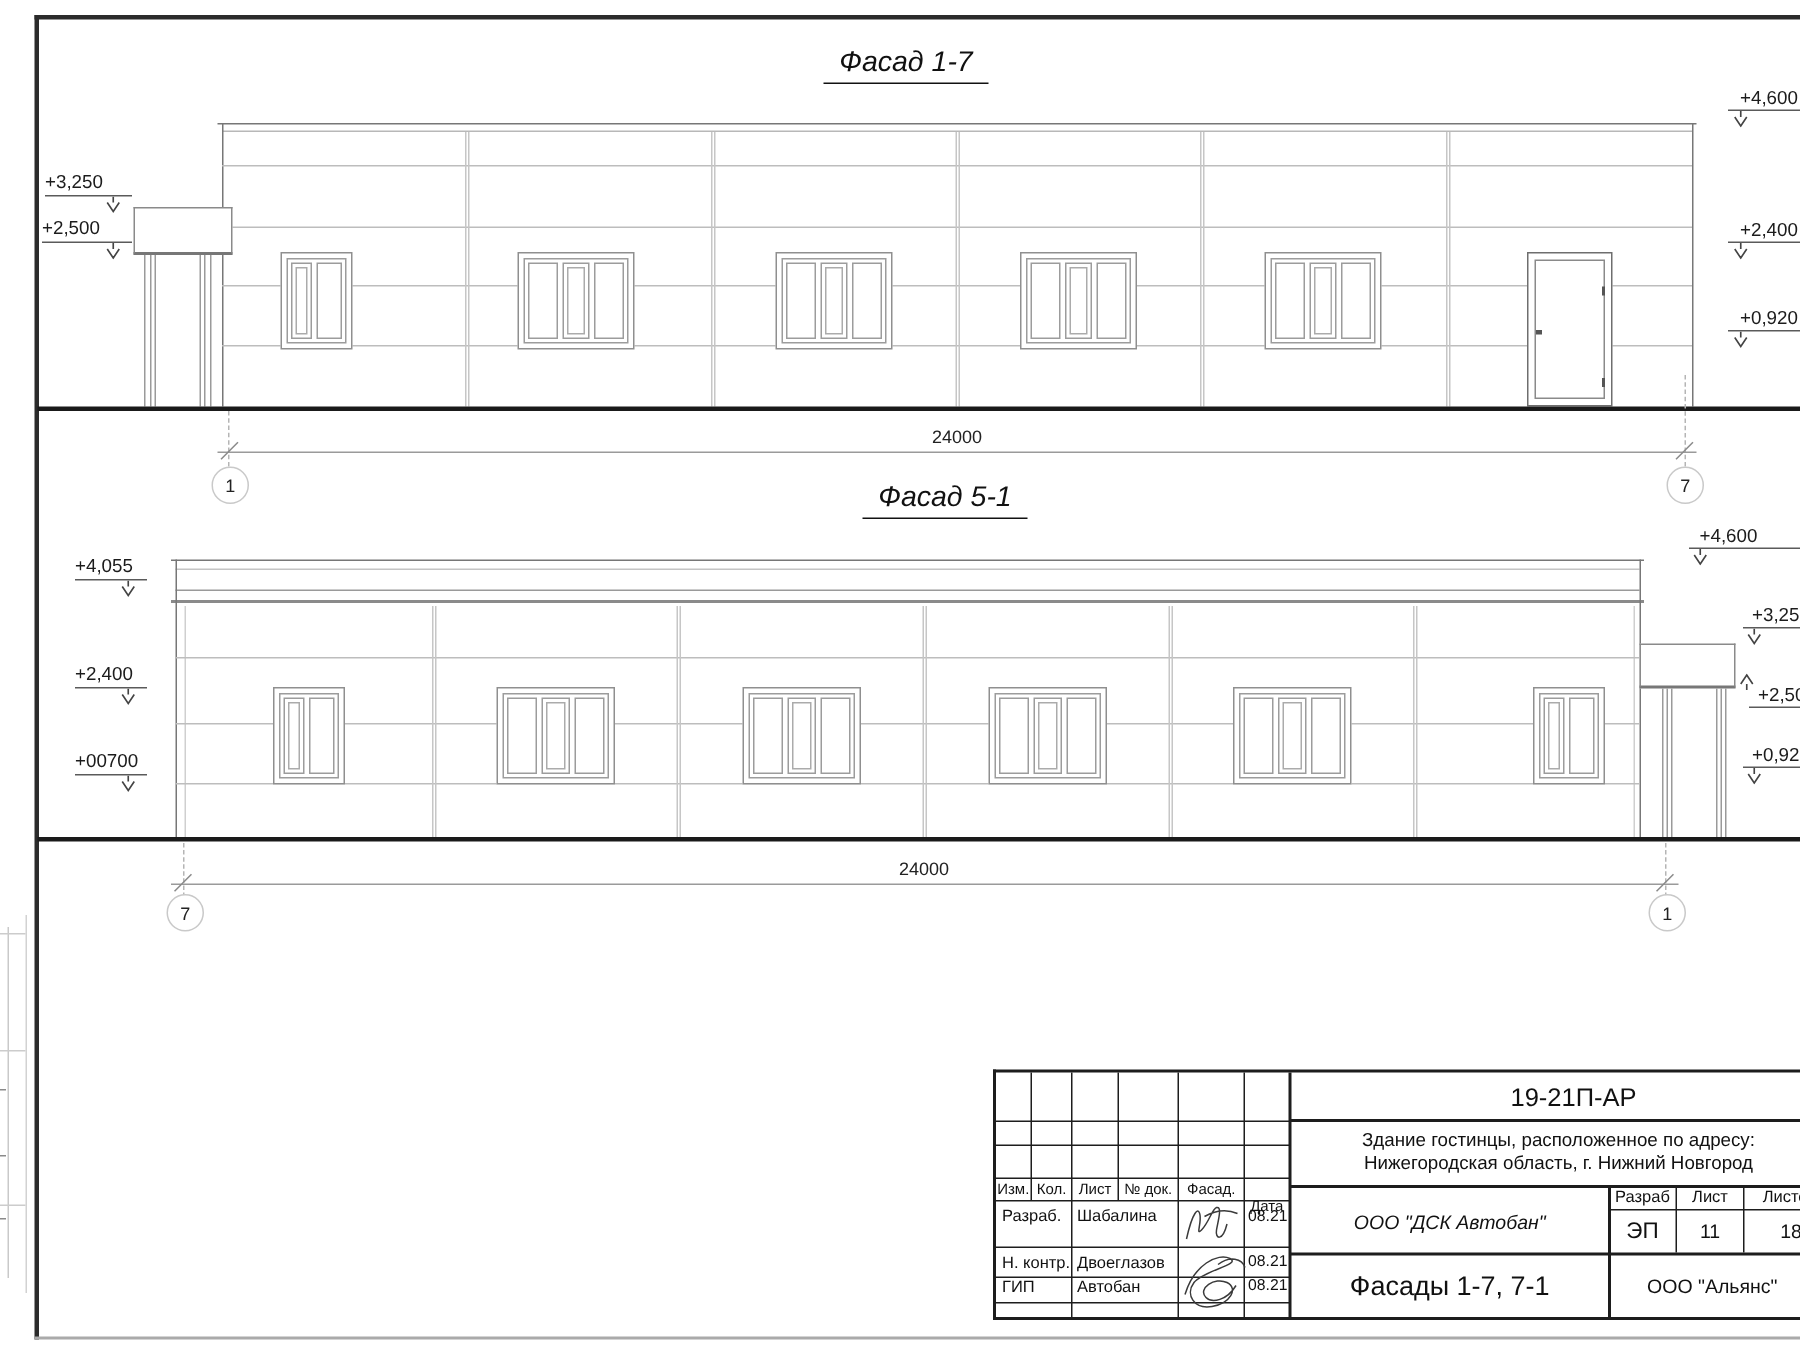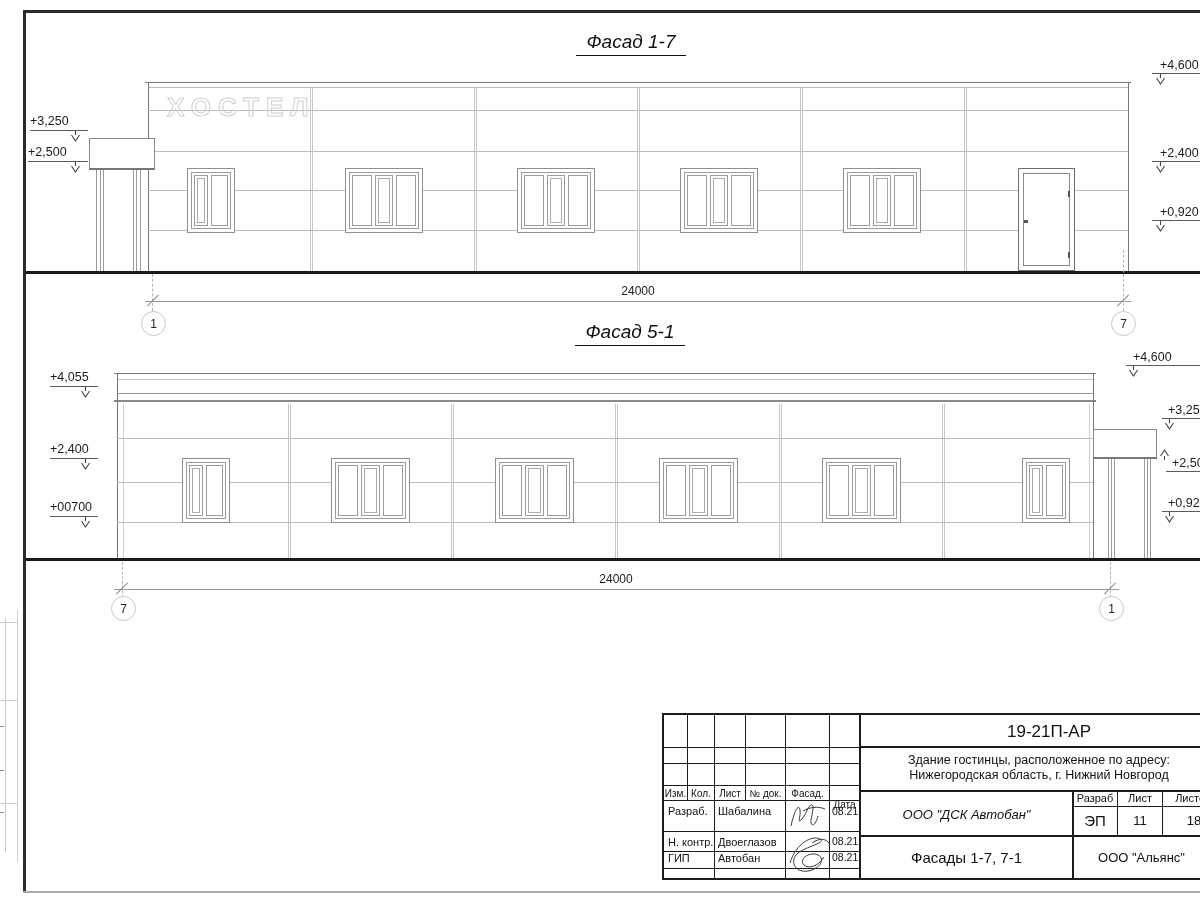--- a/index.html
+++ b/index.html
@@ -49,39 +49,38 @@
   <div class="hl" style="left:0;top:700px;width:17px;background:#cccccc"></div>
   <div class="hl" style="left:0;top:803px;width:17px;background:#cccccc"></div>
   <div class="hl" style="left:0;top:726px;width:4px;background:#8a8a8a"></div>
   <div class="hl" style="left:0;top:770px;width:4px;background:#8a8a8a"></div>
   <div class="hl" style="left:0;top:812px;width:4px;background:#8a8a8a"></div>
 
   <div class="abs" style="left:23px;top:10px;width:1177px;height:3px;background:#2b2b2b"></div>
   <div class="abs" style="left:23px;top:10px;width:3px;height:883px;background:#2b2b2b"></div>
   <div class="abs" style="left:23px;top:891px;width:1177px;height:2px;background:#aaaaaa"></div>
 
-  <div class="ftitle" style="left:576px;top:31px;width:110px">Фасад 1-7</div>
+  <div class="ftitle" style="left:549px;top:31px;width:110px">Фасад 1-7</div>
 
   <div class="hl" style="left:145px;top:82px;width:986px;background:#777"></div>
   <div class="hl" style="left:148px;top:87px;width:980px"></div>
   <div class="vl" style="left:148px;top:82px;height:189px;background:#777"></div>
   <div class="vl" style="left:1128px;top:82px;height:189px;background:#777"></div>
 
   <div class="hl" style="left:148px;top:110px;width:980px;background:#bdbdbd"></div>
   <div class="hl" style="left:148px;top:151px;width:980px;background:#bdbdbd"></div>
   <div class="hl" style="left:148px;top:190px;width:980px;background:#bdbdbd"></div>
   <div class="hl" style="left:148px;top:230px;width:980px;background:#bdbdbd"></div>
 
   <div class="vj" style="left:310px;top:88px;height:183px"></div>
   <div class="vj" style="left:474px;top:88px;height:183px"></div>
   <div class="vj" style="left:637px;top:88px;height:183px"></div>
   <div class="vj" style="left:800px;top:88px;height:183px"></div>
   <div class="vj" style="left:964px;top:88px;height:183px"></div>
 
-  <div class="sign" style="left:167px;top:92px">ХОСТЕЛ</div>
 
   <div class="canopy" style="left:89px;top:138px;width:66px;height:32px"></div>
   <div class="vl" style="left:96px;top:170px;height:101px;background:#9a9a9a"></div>
   <div class="vl" style="left:100px;top:170px;height:101px;background:#9a9a9a"></div>
   <div class="vl" style="left:103px;top:170px;height:101px;background:#9a9a9a"></div>
   <div class="vl" style="left:133px;top:170px;height:101px;background:#9a9a9a"></div>
   <div class="vl" style="left:136px;top:170px;height:101px;background:#9a9a9a"></div>
   <div class="vl" style="left:140px;top:170px;height:101px;background:#9a9a9a"></div>
 
   <div class="win" style="left:187px;top:168px;width:48px;height:65px">
@@ -333,17 +332,17 @@
     <div class="stc" style="left:230px;top:4px;width:310px;height:26px;font-size:17px">19-21П-АР</div>
     <div class="st" style="left:200px;top:38px;width:350px;font-size:12.5px;text-align:center">Здание гостинцы, расположенное по адресу:</div>
     <div class="st" style="left:200px;top:53px;width:350px;font-size:12.5px;text-align:center">Нижегородская область, г. Нижний Новгород</div>
     <div class="stc" style="left:196px;top:83px;width:213px;height:32px;font-size:13px;font-style:italic">ООО "ДСК Автобан"</div>
     <div class="stc" style="left:409px;top:76px;width:44px;height:14px;font-size:11px">Разраб</div>
     <div class="stc" style="left:454px;top:76px;width:44px;height:14px;font-size:11px">Лист</div>
     <div class="stc" style="left:499px;top:76px;width:60px;height:14px;font-size:11px">Листов</div>
     <div class="stc" style="left:409px;top:92px;width:44px;height:27px;font-size:15px">ЭП</div>
     <div class="stc" style="left:454px;top:92px;width:44px;height:27px;font-size:13px">11</div>
     <div class="stc" style="left:499px;top:92px;width:62px;height:27px;font-size:13px">18</div>
-    <div class="stc" style="left:196px;top:122px;width:213px;height:41px;font-size:15px">Фасады 1-7, 7-1</div>
+    <div class="stc" style="left:196px;top:122px;width:213px;height:41px;font-size:18px">Фасады 1-7, 7-1</div>
     <div class="stc" style="left:409px;top:122px;width:137px;height:41px;font-size:13px">ООО "Альянс"</div>
   </div>
 
 </div>
 
 </body></html>

